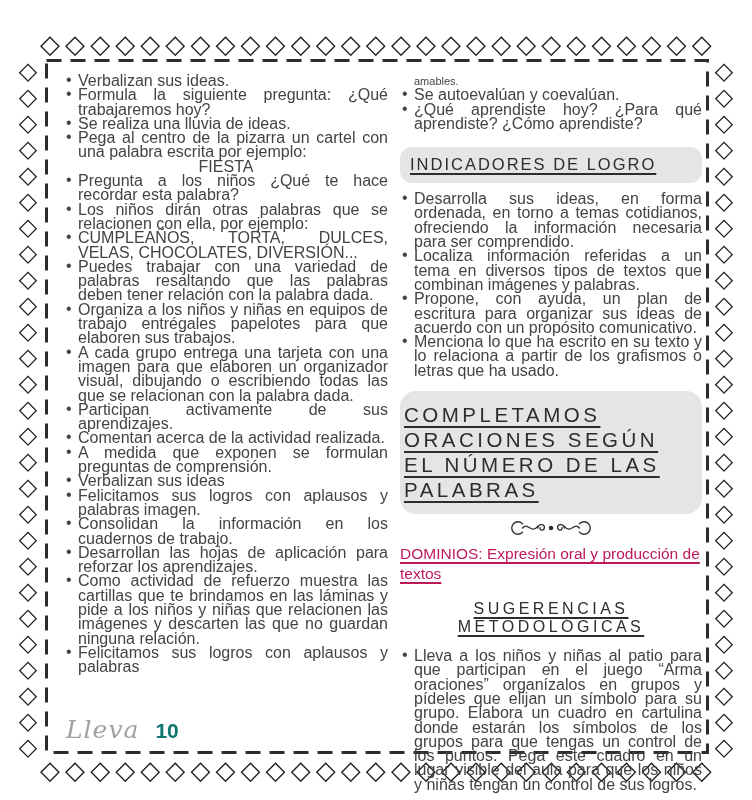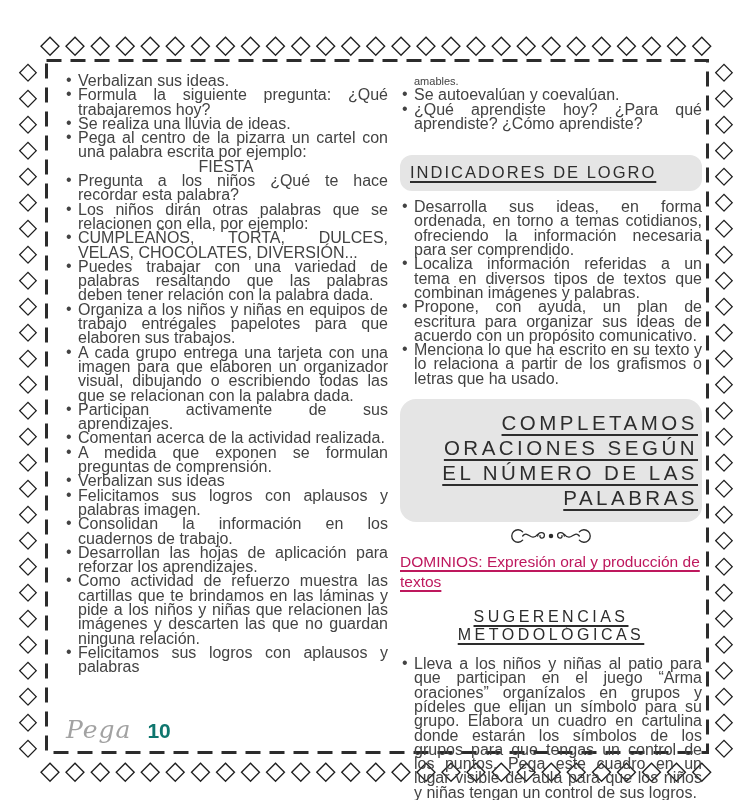--- a/index.html
+++ b/index.html
@@ -29,27 +29,27 @@
   ul.blist{list-style:none;margin:0;padding:0;font-size:16px;line-height:14.3px;
         text-align:justify;color:#434343;}
   .blist li{position:relative;padding-left:14px;}
   .blist li::before{content:"•";position:absolute;left:2px;top:-1px;color:#434343;}
   .blist li.t-center{text-align:center;padding-left:0;}
   .blist li.t-center::before{content:"";}
 
   .cont-line{font-size:11px;line-height:14.3px;padding-left:14px;text-align:justify;}
 
   .box{background:#e5e5e5;border-radius:12px;}
-  .indicadores-box{padding:8px 10px 9px;margin:24px 0 9px;}
+  .indicadores-box{padding:8px 10px 9px;margin:16px 0 9px;}
   .indicadores-title{font-size:16.5px;letter-spacing:2px;color:#2d2d2d;
         text-decoration:underline;text-underline-offset:3px;text-decoration-thickness:1.5px;}
 
   .title-box{padding:11px 4px 12px;margin:13px 0 5px;border-radius:16px;}
   .title-box ul{list-style:none;margin:0;padding:0;}
-  .title-box li{font-size:20.5px;letter-spacing:3.5px;line-height:25px;text-align:right;
+  .title-box li{font-size:20.5px;letter-spacing:3.5px;line-height:25px;text-align:left;
         color:#2d2d2d;text-decoration:underline;text-underline-offset:4px;
         text-decoration-thickness:1.5px;}
 
   .ornament{display:flex;justify-content:center;margin:3px 0 7px;}
 
   .dominios{display:block;font-size:15.5px;line-height:20px;text-align:left;color:#be185d;
         text-decoration:underline;text-underline-offset:3px;text-decoration-thickness:1.5px;
         margin:2px 0 12px;}
 
   .sugerencias-title{display:block;font-size:16px;letter-spacing:3.5px;text-align:center;
@@ -262,17 +262,17 @@
       <span class="sugerencias-title">SUGERENCIAS METODOLÓGICAS</span>
 
       <ul class="blist">
           <li>Lleva a los niños y niñas al patio para que participan en el juego “Arma oraciones” organízalos en grupos y pídeles que elijan un símbolo para su grupo. Elabora un cuadro en cartulina donde estarán los símbolos de los grupos para que tengas un control de los puntos. Pega este cuadro en un lugar visible del aula para que los niños y niñas tengan un control de sus logros.</li>
         </ul>
 
     </div>
   </div>
 
   <div class="footer">
-    <span class="brand">Pega</span>
+    <span class="brand">Lleva</span>
     <span class="pagenum">10</span>
   </div>
 
 </div>
 
 </body></html>

